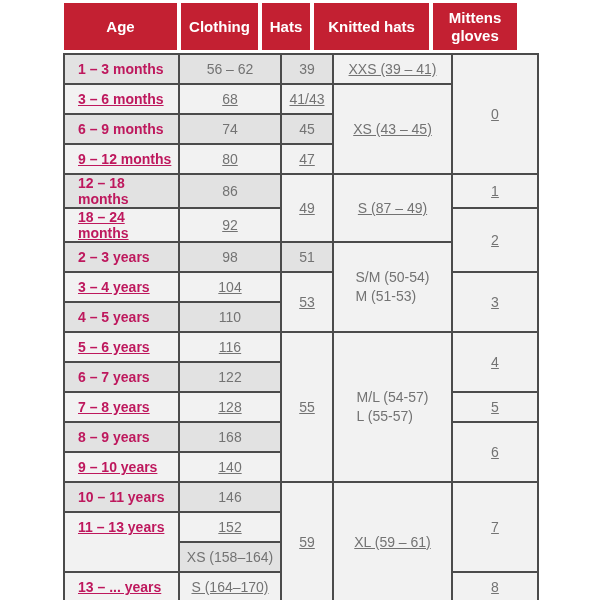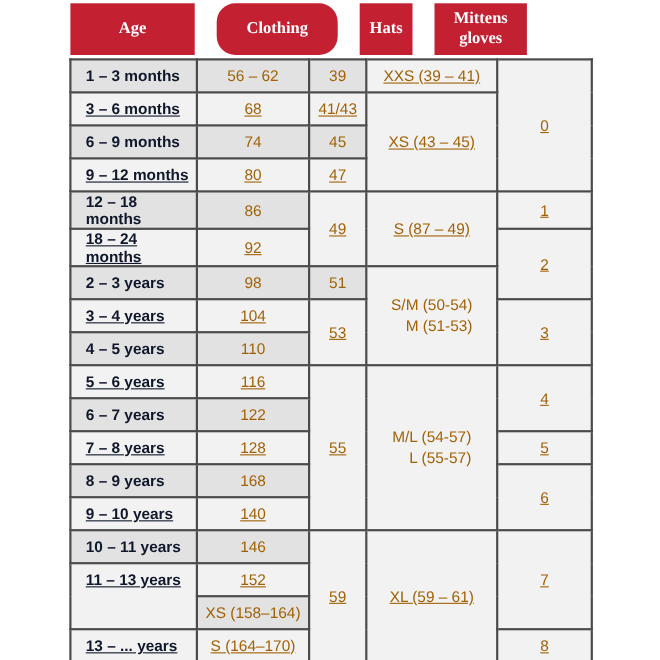--- a/index.html
+++ b/index.html
@@ -14,91 +14,91 @@
   }
   .chart-wrap {
     position: absolute;
     left: 63px;
     top: 3px;
     width: 476px;
   }
   
   .hdr {
     display: flex;
-    gap: 20px;
+    gap: 4px;
     margin-bottom: 3px;
     margin-left: 1px;
-    font-family: Liberation Serif, serif;
   }
   .hcell {
     background: #C32032;
     color: #ffffff;
     font-weight: bold;
     font-size: 15px;
     line-height: 1.15;
     height: 47px;
     display: flex;
     align-items: center;
     justify-content: center;
     text-align: center;
   }
   .w0 { width: 113px; }
-  .w1 { width: 110px; border-radius: 17px; }
+  .w1 { width: 77px; }
   .w2 { width: 48px; }
   .w3 { width: 115px; }
   .w4 { width: 84px; }
   
   table {
     border-collapse: collapse;
     table-layout: fixed;
     width: 474px;
   }
   col.c0 { width: 115px; }
   col.c1 { width: 102px; }
   col.c2 { width: 52px; }
   col.c3 { width: 119px; }
   col.c4 { width: 86px; }
   td {
     border: 2px solid #4B4B4B;
     height: 30px;
     font-size: 14px;
-    color: #a16207;
+    color: #737373;
     text-align: center;
     vertical-align: middle;
     padding: 0;
   }
   td.age {
     text-align: left;
     padding-left: 13px;
     font-weight: bold;
-    color: #0f172a;
+    color: #be185d;
   }
   td.va-top {
     vertical-align: top;
     line-height: 28px;
   }
   .shade { background: #E2E2E2; }
   .light { background: #F2F2F2; text-decoration: underline; }
   .lines {
     display: inline-block;
-    text-align: right;
+    text-align: left;
     line-height: 1.35;
   }
   .lines span { display: block; }
 </style>
 </head>
 <body>
 
 <div class="sheet">
   <div class="chart-wrap">
 
     <div class="hdr">
       <div class="hcell w0">Age</div>
       <div class="hcell w1">Clothing</div>
       <div class="hcell w2">Hats</div>
+      <div class="hcell w3">Knitted hats</div>
       <div class="hcell w4">Mittens gloves</div>
     </div>
 
     <table>
       <colgroup>
         <col class="c0">
           <col class="c1">
           <col class="c2">
           <col class="c3">
           <col class="c4">

